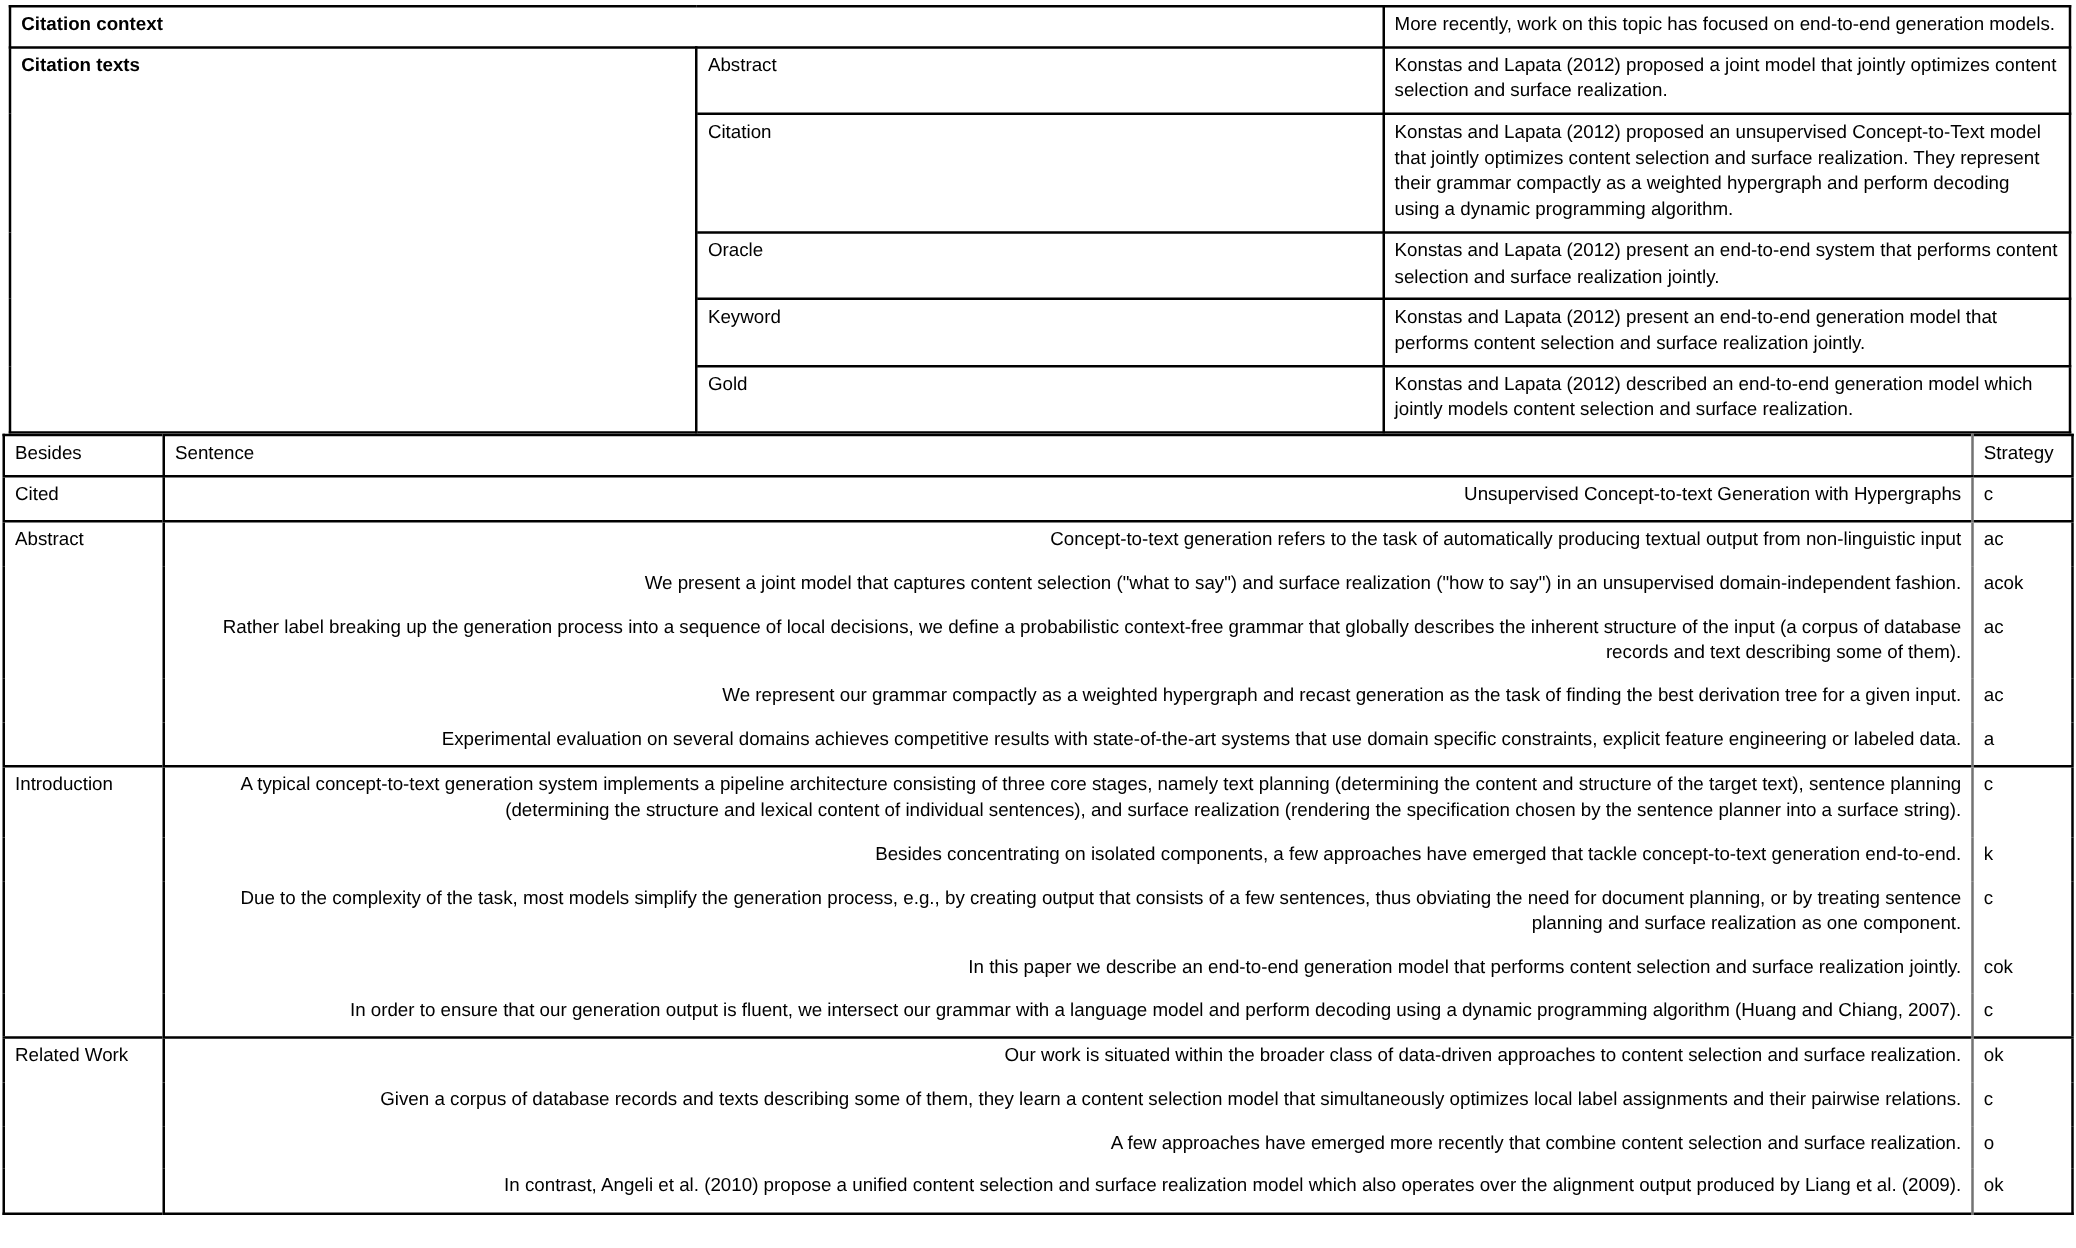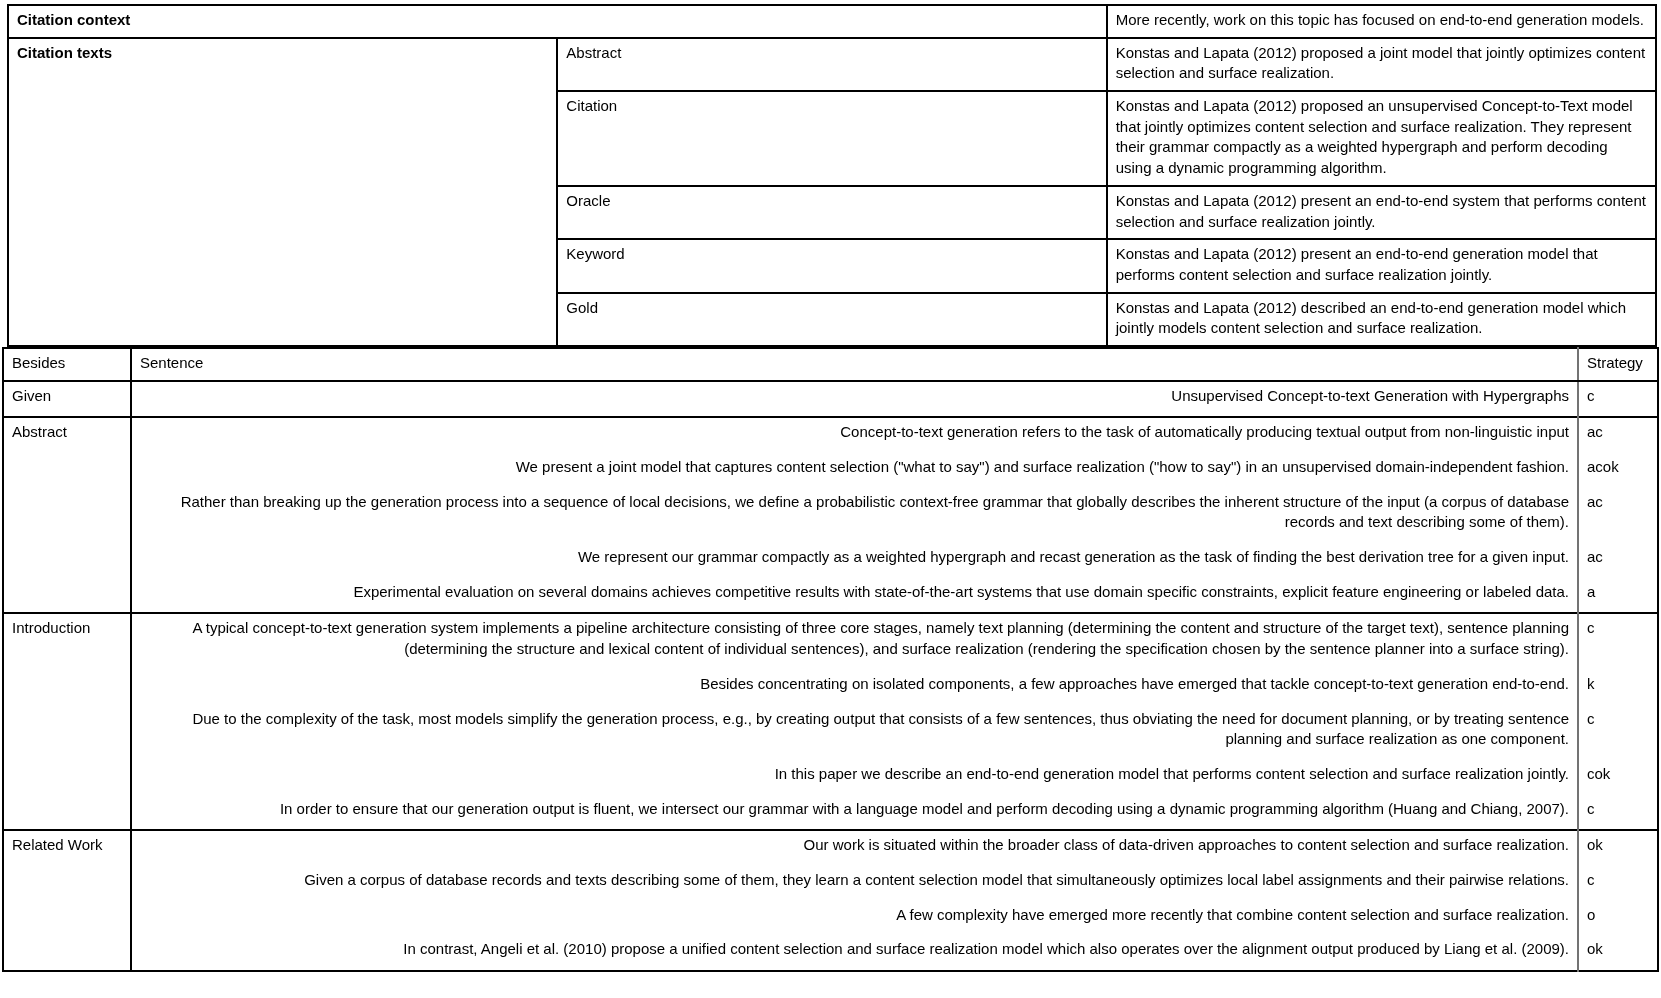--- a/index.html
+++ b/index.html
@@ -98,35 +98,35 @@
   <table class="spans-table">
     <thead>
       <tr>
         <td class="col-section">Besides</td>
         <td class="col-sentence">Sentence</td>
         <td class="col-strategy">Strategy</td>
       </tr>
     </thead>
     <tbody>
         <tr class="section-start">
-          <td class="col-section" rowspan="1">Given</td>
+          <td class="col-section" rowspan="1">Cited</td>
           <td class="col-sentence sentence-pad">Unsupervised Concept-to-text Generation with Hypergraphs</td>
           <td class="col-strategy">c</td>
         </tr>
         <tr class="section-start">
           <td class="col-section" rowspan="5">Abstract</td>
           <td class="col-sentence sentence-pad">Concept-to-text generation refers to the task of automatically producing textual output from non-linguistic input</td>
           <td class="col-strategy">ac</td>
         </tr>
         <tr>
           <td class="col-sentence sentence-pad">We present a joint model that captures content selection ("what to say") and surface realization ("how to say") in an unsupervised domain-independent fashion.</td>
           <td class="col-strategy">acok</td>
         </tr>
         <tr>
-          <td class="col-sentence sentence-pad">Rather than breaking up the generation process into a sequence of local decisions, we define a probabilistic context-free grammar that globally describes the inherent structure of the input (a corpus of database records and text describing some of them).</td>
+          <td class="col-sentence sentence-pad">Rather label breaking up the generation process into a sequence of local decisions, we define a probabilistic context-free grammar that globally describes the inherent structure of the input (a corpus of database records and text describing some of them).</td>
           <td class="col-strategy">ac</td>
         </tr>
         <tr>
           <td class="col-sentence sentence-pad">We represent our grammar compactly as a weighted hypergraph and recast generation as the task of finding the best derivation tree for a given input.</td>
           <td class="col-strategy">ac</td>
         </tr>
         <tr>
           <td class="col-sentence sentence-pad">Experimental evaluation on several domains achieves competitive results with state-of-the-art systems that use domain specific constraints, explicit feature engineering or labeled data.</td>
           <td class="col-strategy">a</td>
         </tr>
@@ -154,21 +154,21 @@
         <tr class="section-start">
           <td class="col-section" rowspan="5">Related Work</td>
           <td class="col-sentence sentence-pad">Our work is situated within the broader class of data-driven approaches to content selection and surface realization.</td>
           <td class="col-strategy">ok</td>
         </tr>
         <tr>
           <td class="col-sentence sentence-pad">Given a corpus of database records and texts describing some of them, they learn a content selection model that simultaneously optimizes local label assignments and their pairwise relations.</td>
           <td class="col-strategy">c</td>
         </tr>
         <tr>
-          <td class="col-sentence sentence-pad">A few complexity have emerged more recently that combine content selection and surface realization.</td>
+          <td class="col-sentence sentence-pad">A few approaches have emerged more recently that combine content selection and surface realization.</td>
           <td class="col-strategy">o</td>
         </tr>
         <tr>
           <td class="col-sentence sentence-pad">In contrast, Angeli et al. (2010) propose a unified content selection and surface realization model which also operates over the alignment output produced by Liang et al. (2009).</td>
           <td class="col-strategy">ok</td>
         </tr>
       </tbody>
   </table>
 
 </div>

